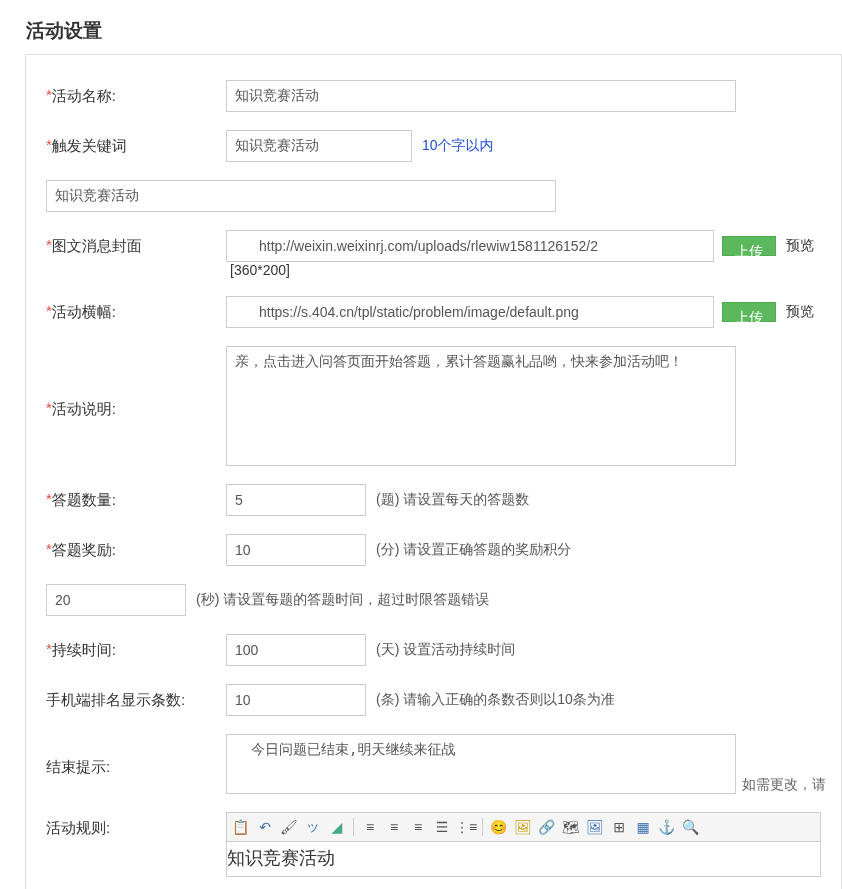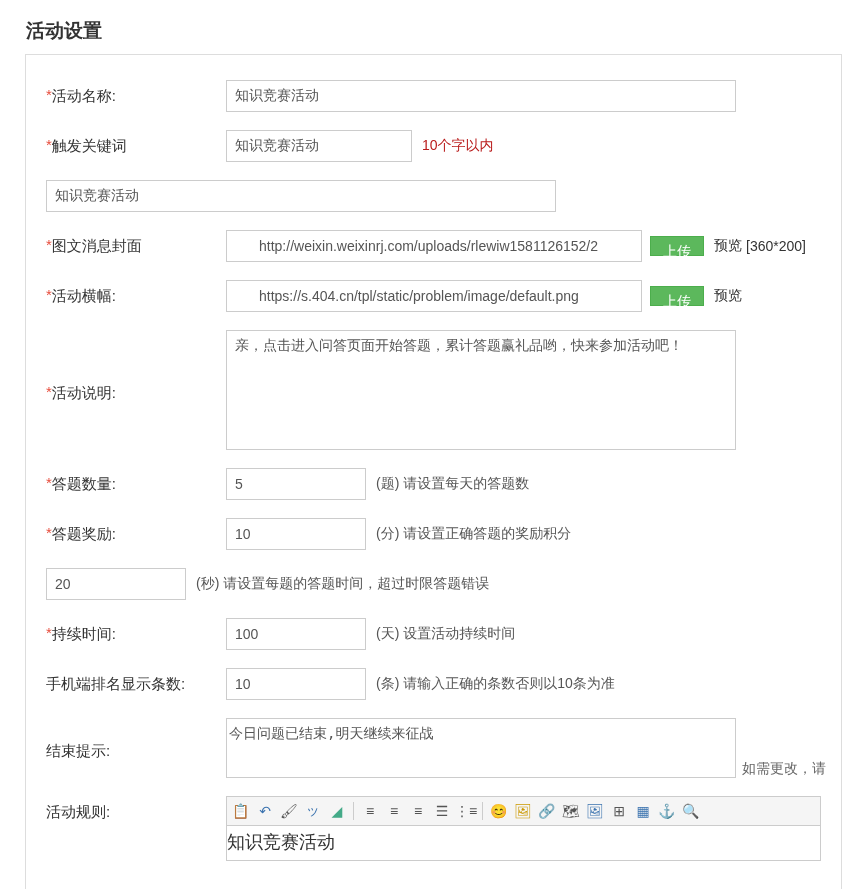--- a/index.html
+++ b/index.html
@@ -6,29 +6,29 @@
 body { font-family: "Microsoft YaHei", Arial, sans-serif; font-size: 14px; color: #333; background: #fff; width: 842px; }
 .page-title { font-size: 19px; font-weight: bold; padding: 10px 10px 10px 26px; margin-top: 8px; }
 .form-panel { border: 1px solid #ddd; border-top: 1px solid #ddd; margin: 0 0 0 25px; padding: 25px 10px 10px 20px; background: #fff; }
 .form-row { display: flex; align-items: flex-start; margin-bottom: 18px; }
 .form-row.tall { align-items: center; min-height: 100px; }
 .form-label { width: 180px; flex-shrink: 0; font-size: 15px; color: #333; padding-top: 6px; }
 .req { color: #e74c3c; }
 .form-label .lbl { vertical-align: middle; }
 .input-text { width: 510px; height: 32px; padding: 4px 8px; border: 1px solid #ccc; font-size: 14px; color: #555; }
 .input-short { width: 186px; }
-.input-med { width: 416px; padding-left: 32px; }
+.input-med { width: 488px; padding-left: 32px; }
 .input-num { width: 140px; }
-.hint { margin-left: 10px; font-size: 14px; color: #b91c1c; }
+.hint { margin-left: 10px; font-size: 14px; color: #1d4ed8; }
 .hint-inline { margin-left: 10px; font-size: 14px; color: #555; display: inline-block; vertical-align: middle; }
 .btn-upload { background: #5cb85c; color: #fff; border: 1px solid #4cae4c; padding: 6px 12px; font-size: 14px; cursor: pointer; margin-left: 8px; height: 20px; }
 .link-preview { color: #333; margin-left: 10px; cursor: pointer; }
 .size-hint { color: #333; margin-left: 4px; }
 textarea.desc { width: 510px; height: 120px; padding: 6px 8px; border: 1px solid #ccc; font-size: 14px; color: #555; resize: none; }
-textarea.end { width: 510px; height: 60px; padding: 6px 2px; border: 1px solid #ccc; font-size: 14px; color: #555; resize: none; }
+textarea.end { width: 510px; height: 60px; padding: 6px 24px; border: 1px solid #ccc; font-size: 14px; color: #555; resize: none; }
 .editor-wrap { width: 595px; }
 .toolbar { width: 100%; height: 30px; border: 1px solid #ccc; background: #f5f5f5; display: flex; align-items: center; gap: 4px; padding: 0 4px; overflow: hidden; }
 .tbi { width: 20px; height: 20px; display: flex; align-items: center; justify-content: center; cursor: pointer; color: #555; font-size: 14px; }
 .tbsep { width: 1px; height: 18px; background: #ccc; margin: 0 2px; }
 .editor-body { width: 100%; min-height: 35px; border: 1px solid #ccc; border-top: none; padding: 4px 0px; font-size: 18px; color: #333; }
 .change-hint { color: #666; font-size: 14px; }
 .row-right { display: flex; align-items: center; flex-wrap: wrap; }
 .row-right-col { display: flex; flex-direction: column; }
 </style>
 </head>

